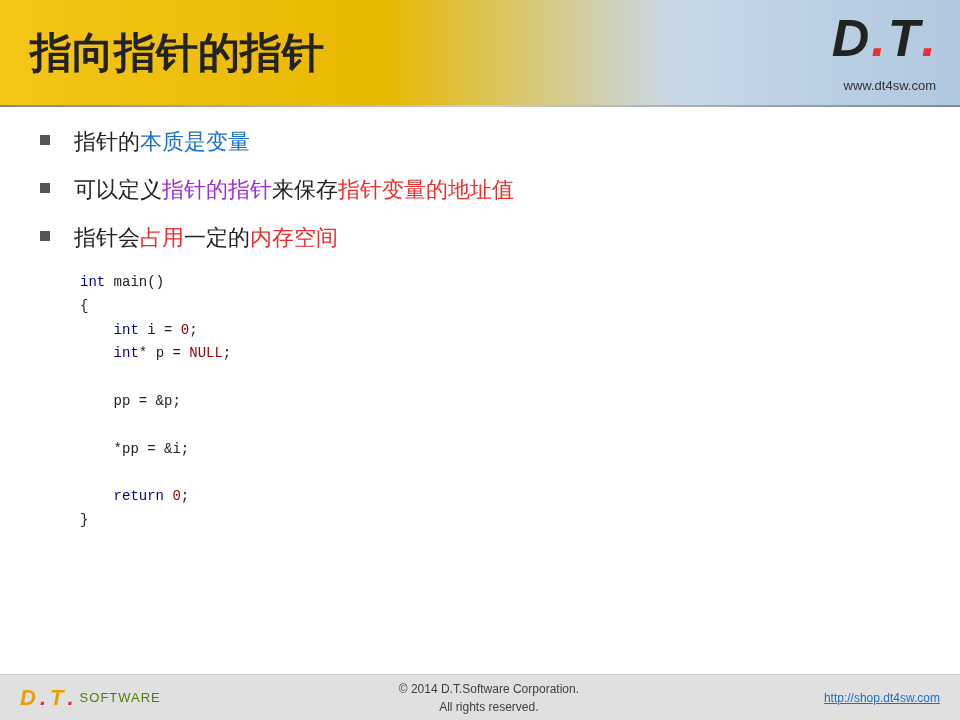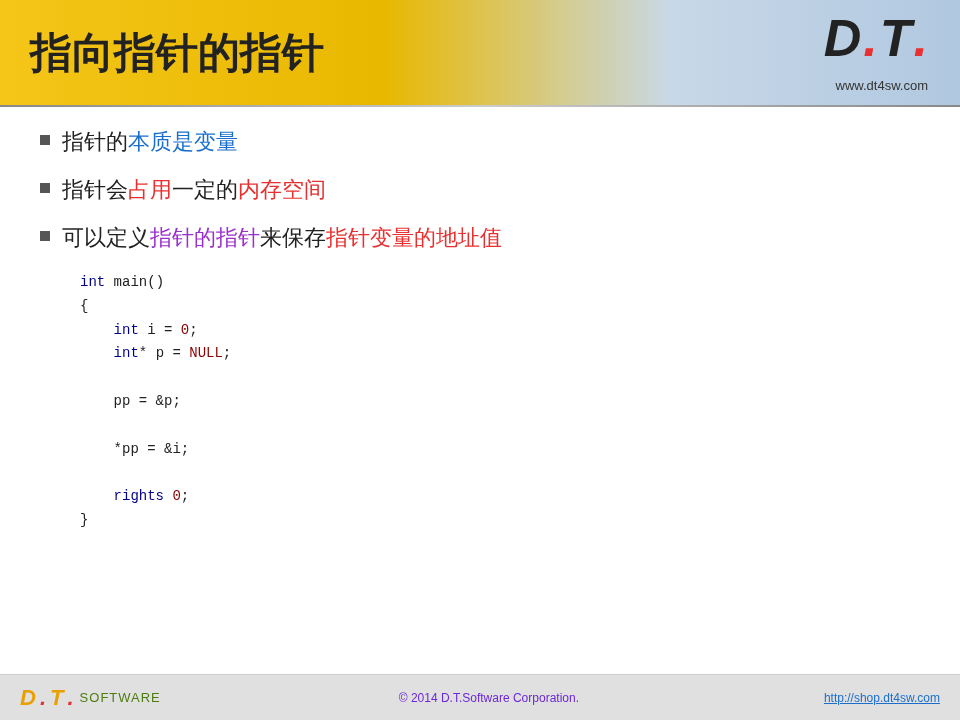--- a/index.html
+++ b/index.html
@@ -8,21 +8,21 @@
       width: 960px;
       height: 720px;
       overflow: hidden;
       font-family: Arial, "Microsoft YaHei", sans-serif;
       background: #fff;
     }
 
     
     .header {
       background: linear-gradient(to right, #f5c518 0%, #e8b800 40%, #c8d8e8 70%, #b0c8e0 100%);
-      padding: 12px 32px 12px 30px;
+      padding: 12px 24px 12px 30px;
       display: flex;
       align-items: center;
       justify-content: space-between;
       min-height: 80px;
     }
 
     .header-title {
       font-size: 42px;
       font-weight: bold;
       color: #222;
@@ -90,20 +90,21 @@
       padding: 0;
     }
 
     .bullet-item {
       display: flex;
       align-items: flex-start;
       margin-bottom: 18px;
       font-size: 22px;
       color: #222;
       font-family: "Microsoft YaHei", Arial, sans-serif;
+      gap: 12px;
     }
 
     .bullet-square {
       display: inline-block;
       width: 10px;
       height: 10px;
       background: #555;
       margin-right: 12px;
       margin-top: 8px;
       flex-shrink: 0;
@@ -153,21 +154,21 @@
 
     .footer-logo-d { font-size: 22px; font-weight: 900; color: #e8a000; font-style: italic; }
     .footer-logo-dot1 { font-size: 22px; font-weight: 900; color: #e83030; font-style: italic; }
     .footer-logo-t { font-size: 22px; font-weight: 900; color: #e8a000; font-style: italic; }
     .footer-logo-dot2 { font-size: 22px; font-weight: 900; color: #e83030; font-style: italic; }
     .footer-logo-text { font-size: 13px; font-weight: normal; color: #4d7c0f; letter-spacing: 1px; margin-left: 2px; }
 
     .footer-center {
       text-align: center;
       font-size: 12px;
-      color: #6d28d9;
+      color: #404040;
       line-height: 1.5;
     }
 
     .footer-right {
       font-size: 12px;
       color: #1a6fcc;
       text-decoration: underline;
       padding-left: 7px;
     }
 
@@ -202,52 +203,53 @@
     <li class="bullet-item">
       <span class="bullet-square"></span>
       <span>
         <span>指针的</span><span class="text-blue">本质是变量</span>
       </span>
     </li>
 
     <li class="bullet-item">
       <span class="bullet-square"></span>
       <span>
-        <span>指针会</span><span class="text-red">占用</span><span>一定的</span><span class="text-red">内存空间</span>
+        <span>可以定义</span><span class="text-purple">指针的指针</span><span>来保存</span><span class="text-red">指针变量的地址值</span>
       </span>
     </li>
 
     <li class="bullet-item">
       <span class="bullet-square"></span>
       <span>
-        <span>可以定义</span><span class="text-purple">指针的指针</span><span>来保存</span><span class="text-red">指针变量的地址值</span>
+        <span>指针会</span><span class="text-red">占用</span><span>一定的</span><span class="text-red">内存空间</span>
       </span>
     </li>
   </ul>
 
   <div class="code-container">
     <div class="code-line"><span class="code-keyword">int</span><span class="code-normal"> main()</span></div>
     <div class="code-line"><span class="code-normal">{</span></div>
     <div class="code-line"><span class="code-normal">    </span><span class="code-keyword">int</span><span class="code-normal"> i = </span><span class="code-value">0</span><span class="code-normal">;</span></div>
     <div class="code-line"><span class="code-normal">    </span><span class="code-keyword">int</span><span class="code-normal">* p = </span><span class="code-value">NULL</span><span class="code-normal">;</span></div>
     <div class="code-line">&nbsp;</div>
     <div class="code-line"><span class="code-normal">    pp = &amp;p;</span></div>
     <div class="code-line">&nbsp;</div>
     <div class="code-line"><span class="code-normal">    *pp = &amp;i;</span></div>
     <div class="code-line">&nbsp;</div>
-    <div class="code-line"><span class="code-normal">    </span><span class="code-keyword">rights</span><span class="code-normal"> </span><span class="code-value">0</span><span class="code-normal">;</span></div>
+    <div class="code-line"><span class="code-normal">    </span><span class="code-keyword">return</span><span class="code-normal"> </span><span class="code-value">0</span><span class="code-normal">;</span></div>
     <div class="code-line"><span class="code-normal">}</span></div>
   </div>
 </div>
 
 <div class="footer">
   <div class="footer-logo">
     <span class="footer-logo-d">D</span>
     <span class="footer-logo-dot1">.</span>
     <span class="footer-logo-t">T</span>
     <span class="footer-logo-dot2">.</span>
     <span class="footer-logo-text">SOFTWARE</span>
   </div>
   <div class="footer-center">
     <div>© 2014 D.T.Software Corporation.</div>
+    <div>All rights reserved.</div>
   </div>
   <div class="footer-right">http://shop.dt4sw.com</div>
 </div>
 
 </body></html>

